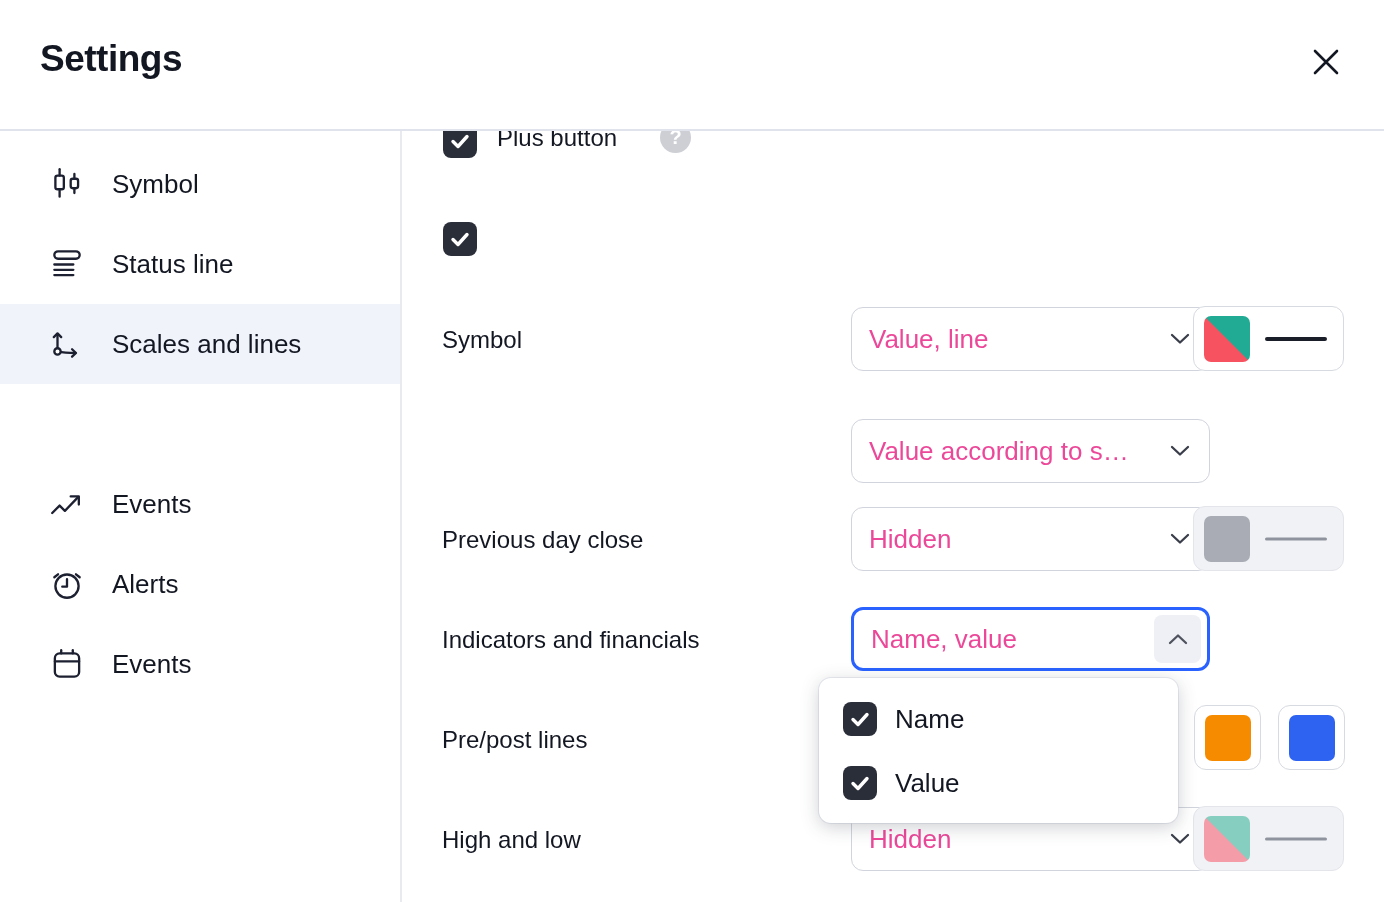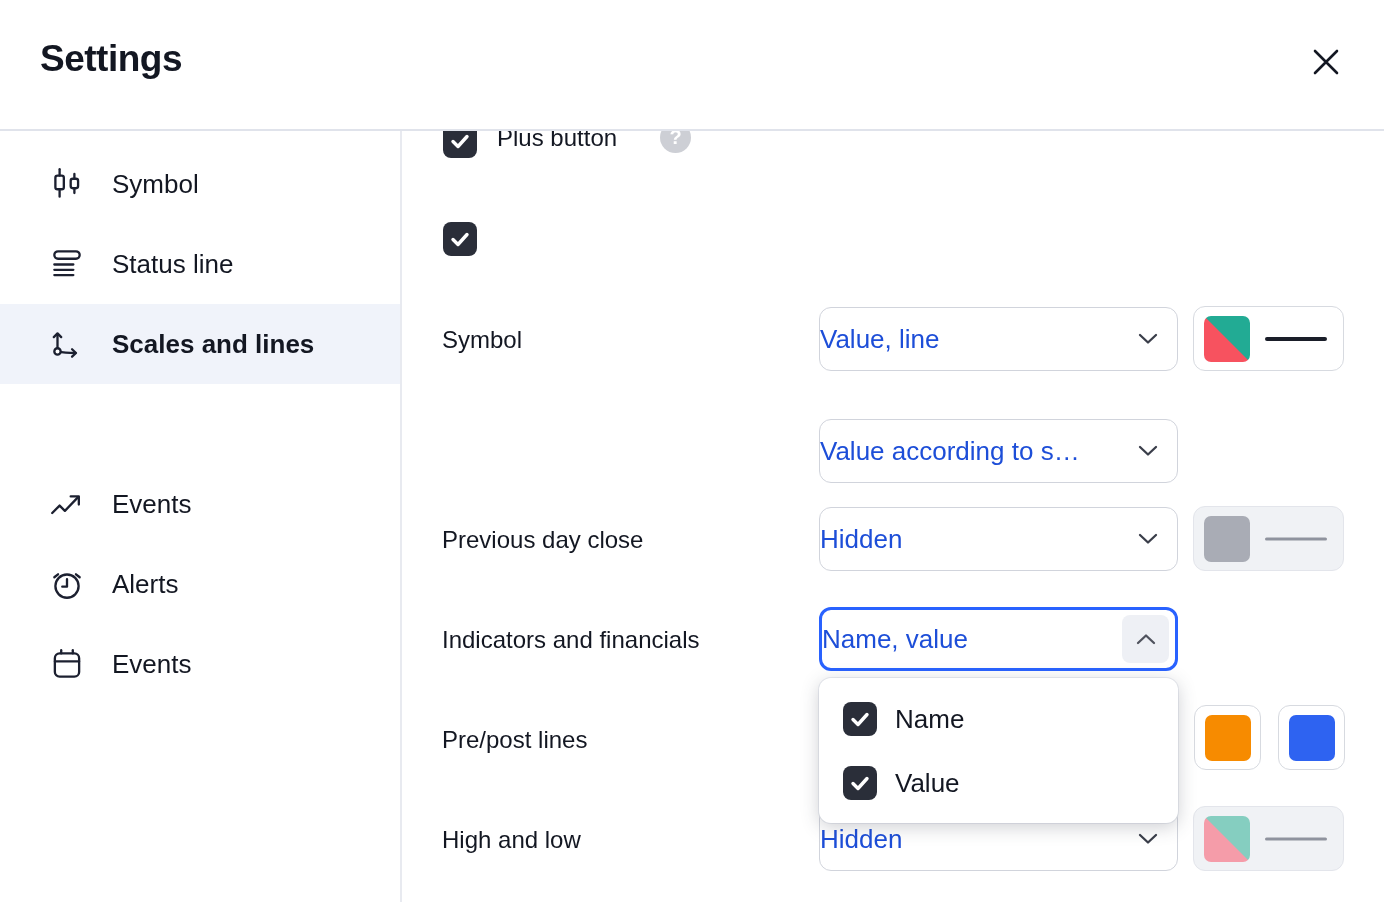--- a/index.html
+++ b/index.html
@@ -17,35 +17,35 @@
   .v-divider { position:absolute; left:400px; top:131px; width:2px; height:771px; background:#E8EAF0; }
 
   
   .sidebar { position:absolute; left:0; top:131px; width:400px; height:771px; }
   .side-item { position:absolute; left:0; width:400px; height:80px; display:flex;
                align-items:center; cursor:pointer; font-size:26px; color:#131722; }
   .side-item .s-icon { position:absolute; left:48px; width:38px; height:38px; display:flex;
                        align-items:center; justify-content:center; color:#1C2030; }
   .side-item .s-label { position:absolute; left:112px; }
   .side-item.selected { background:#F0F3FA; }
-  .side-item.selected .s-label { font-weight:700; }
+  .side-item.selected .s-label { font-weight:400; }
 
   
   .main { position:absolute; left:402px; top:131px; width:982px; height:771px; overflow:hidden; }
   .lbl { position:absolute; font-size:24px; line-height:34px; color:#131722; white-space:nowrap; }
 
   .checkbox { position:absolute; width:34px; height:34px; border-radius:8px; background:#2A2E39;
               display:flex; align-items:center; justify-content:center; cursor:pointer; }
   .help-badge { position:absolute; width:31px; height:31px; border-radius:50%; background:#CDCFD5;
                 color:#FFFFFF; font-size:20px; font-weight:700; display:flex; align-items:center;
                 justify-content:center; cursor:pointer; }
 
   .select { position:absolute; width:359px; height:64px; background:#fff;
             border:1.5px solid #D1D4DC; border-radius:12px; display:flex; align-items:center;
-            padding-left:0; font-size:26px; color:#1d4ed8; cursor:pointer; }
+            padding-left:17px; font-size:26px; color:#ec4899; cursor:pointer;margin-left:32px; }
   .select .chev { position:absolute; right:19px; top:50%; transform:translateY(-50%); display:flex; }
   .select.focused { border:3px solid #2962FF; border-radius:12px; }
   .select.focused .chev-zone { position:absolute; right:6px; top:5px; bottom:5px; width:47px;
             background:#EEF0F5; border-radius:8px; display:flex; align-items:center; justify-content:center; }
 
   .swatch-btn { position:absolute; background:#fff; border:1.5px solid #D7DAE0; border-radius:12px;
                 cursor:pointer; }
   .swatch-btn.disabled { background:#F0F2F5; border-color:#E3E5EB; }
   .sw-square { position:absolute; left:10px; top:50%; transform:translateY(-50%);
                width:46px; height:46px; border-radius:7px; }

